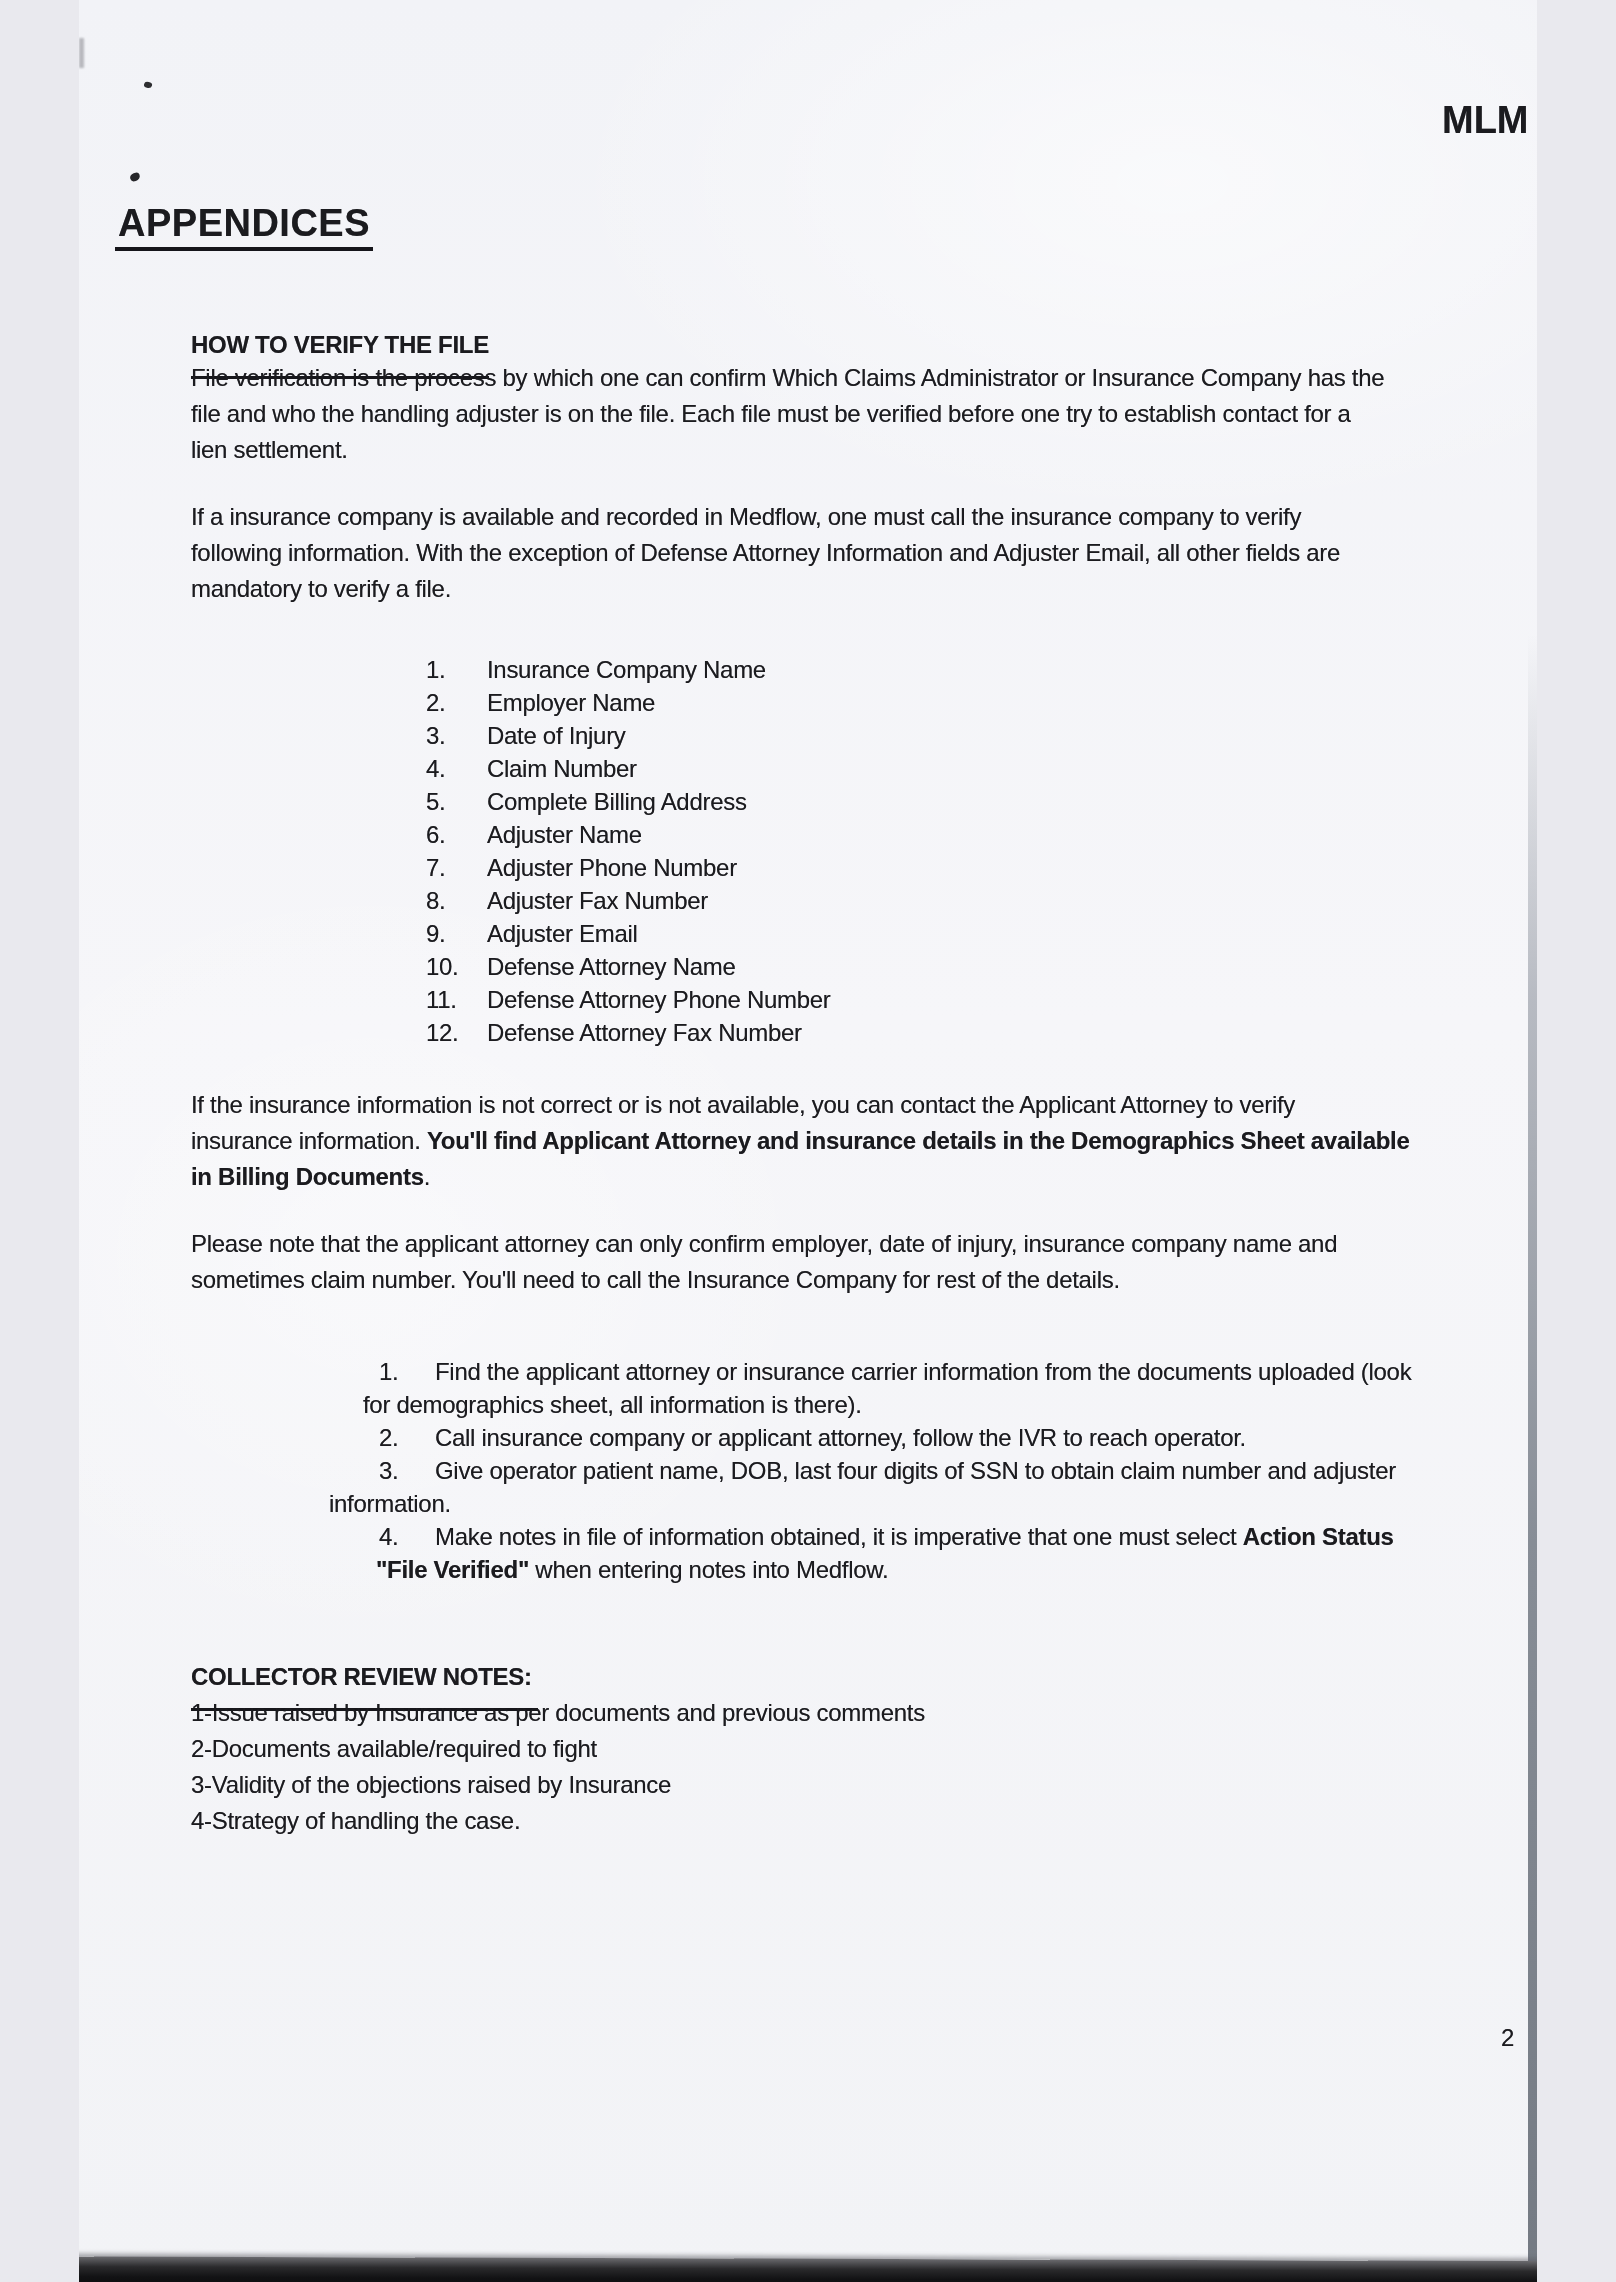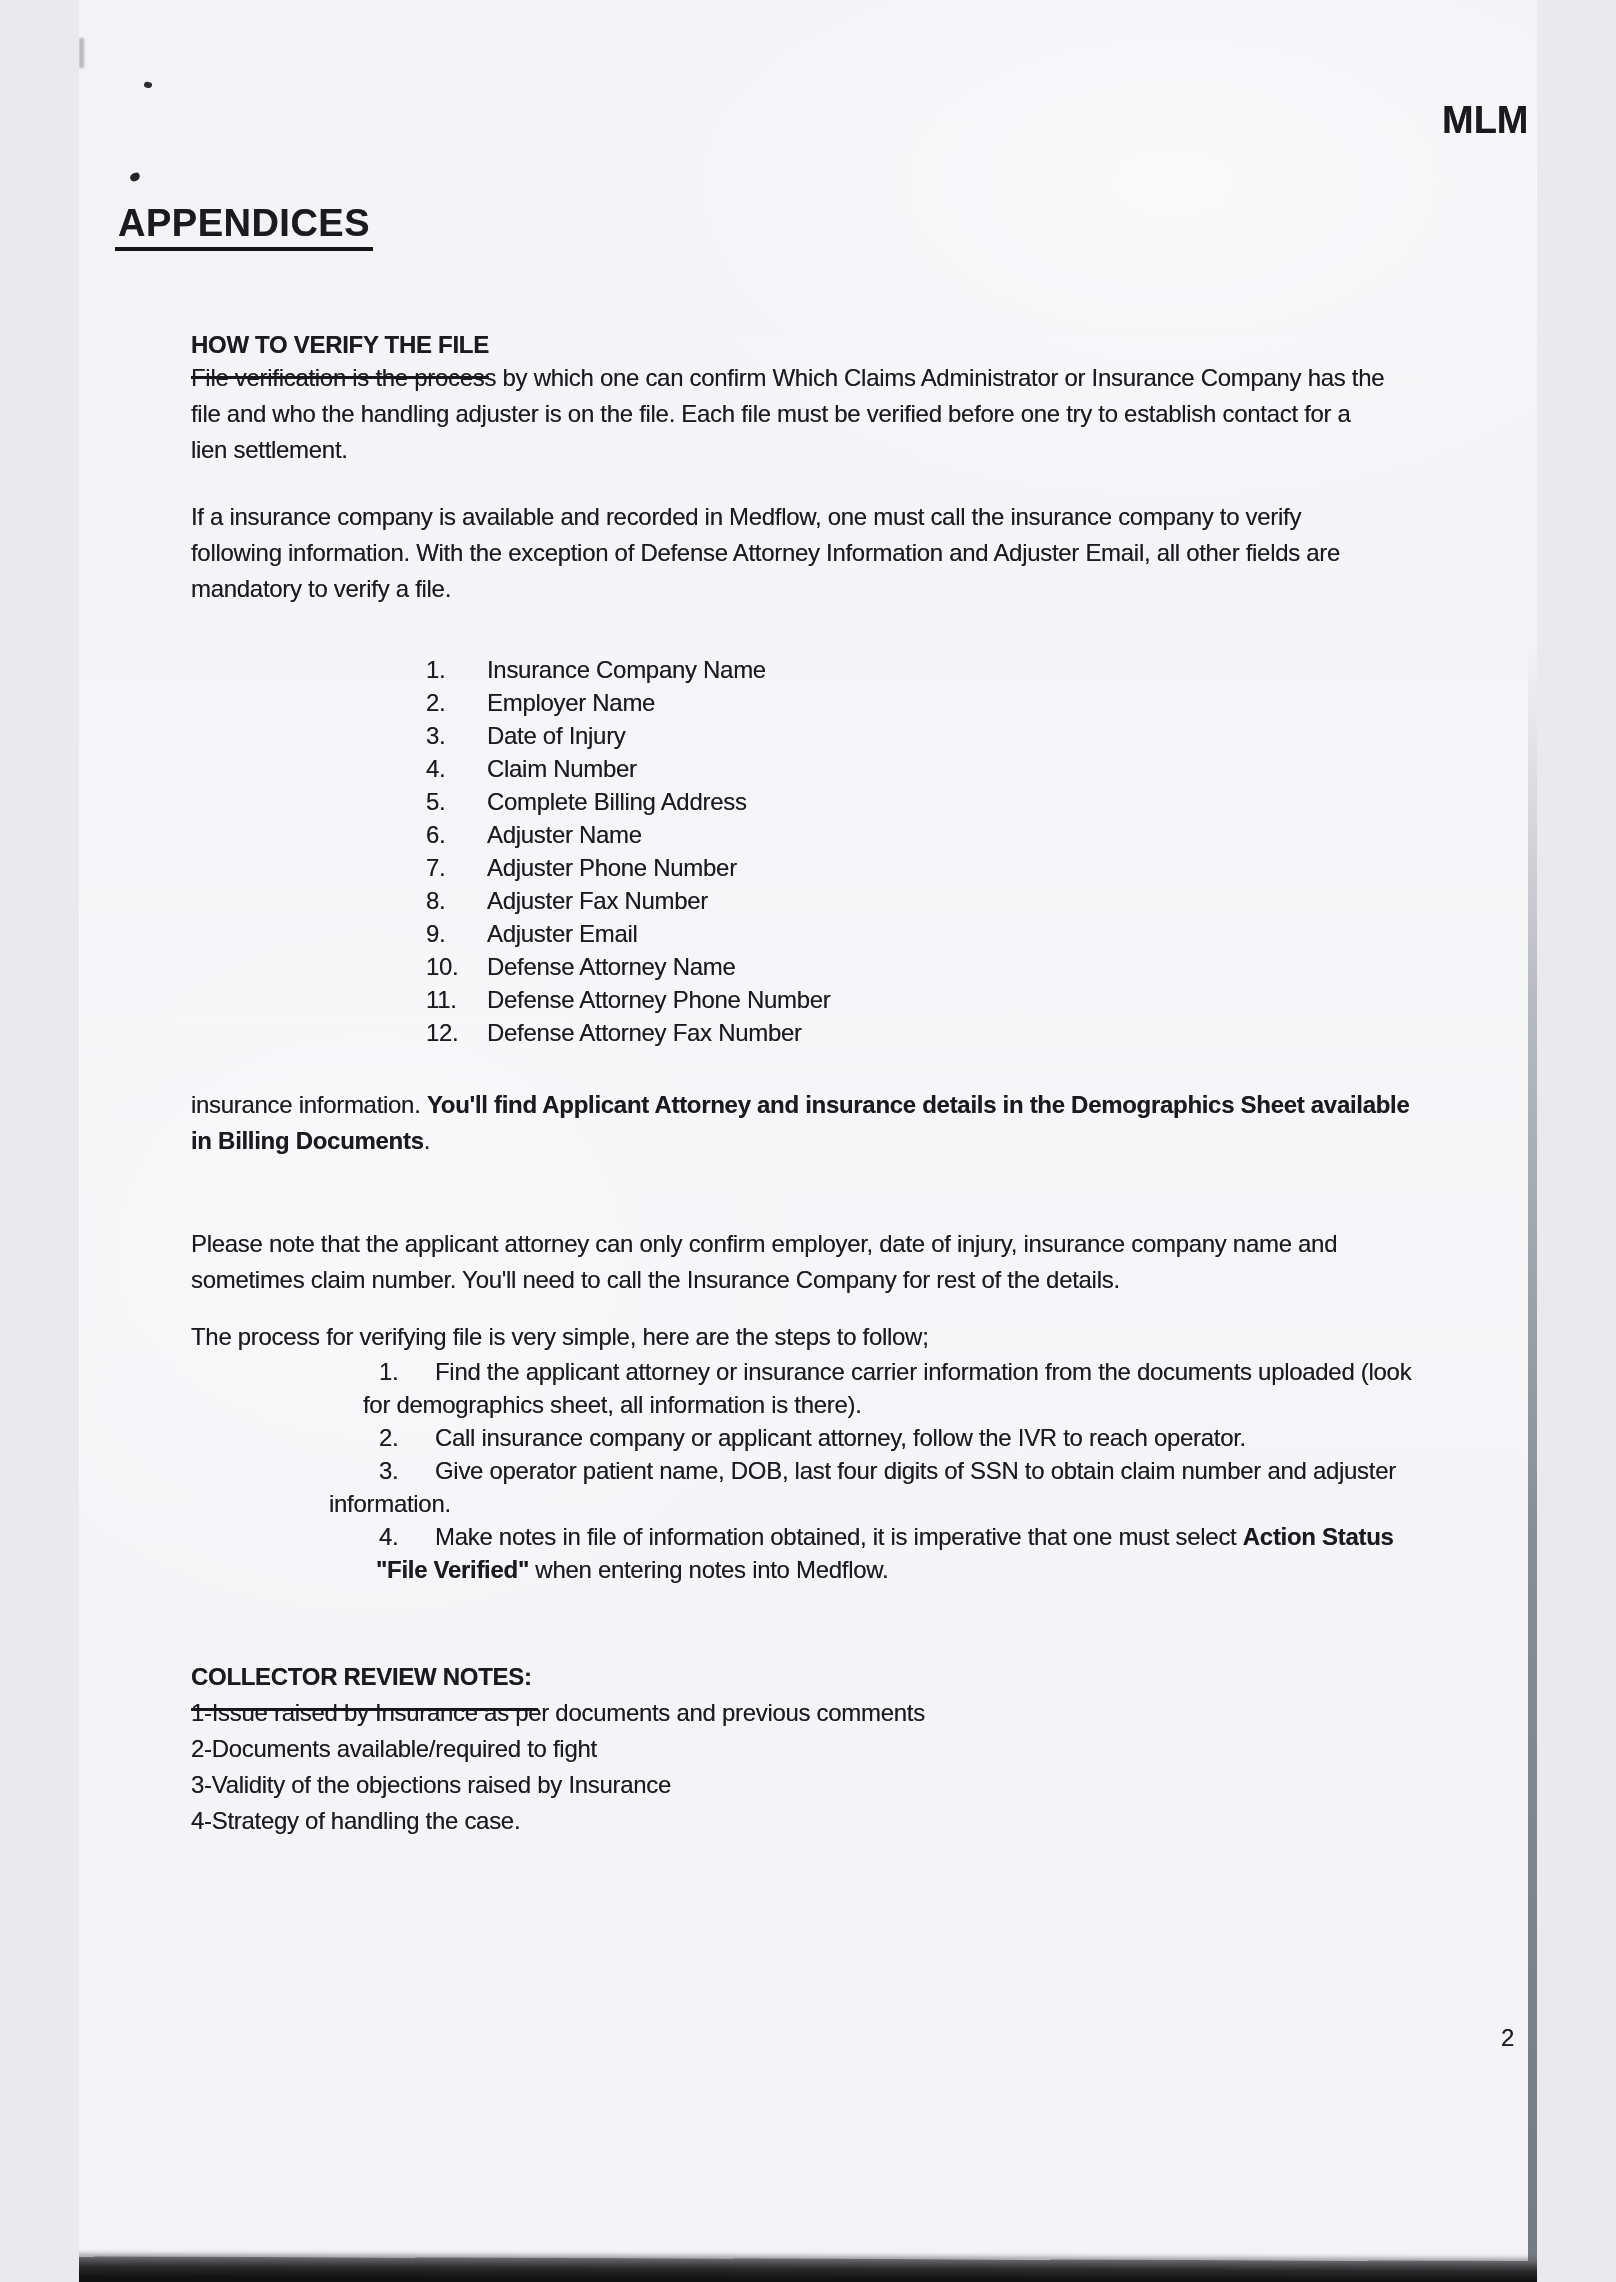--- a/index.html
+++ b/index.html
@@ -93,30 +93,30 @@
     <div class="line"><span class="fnum">6.</span><span>Adjuster Name</span></div>
     <div class="line"><span class="fnum">7.</span><span>Adjuster Phone Number</span></div>
     <div class="line"><span class="fnum">8.</span><span>Adjuster Fax Number</span></div>
     <div class="line"><span class="fnum">9.</span><span>Adjuster Email</span></div>
     <div class="line"><span class="fnum">10.</span><span>Defense Attorney Name</span></div>
     <div class="line"><span class="fnum">11.</span><span>Defense Attorney Phone Number</span></div>
     <div class="line"><span class="fnum">12.</span><span>Defense Attorney Fax Number</span></div>
   </div>
 
   <div class="txt para p3">
+    <div class="line">If the insurance information is not correct or is not available, you can contact the Applicant Attorney to verify</div>
     <div class="line"><span>insurance information. </span><b>You'll find Applicant Attorney and insurance details in the Demographics Sheet available</b></div>
     <div class="line"><b>in Billing Documents</b><span>.</span></div>
   </div>
 
   <div class="txt para p4">
     <div class="line">Please note that the applicant attorney can only confirm employer, date of injury, insurance company name and</div>
     <div class="line">sometimes claim number. You'll need to call the Insurance Company for rest of the details.</div>
   </div>
 
-  <div class="txt steps-intro line">The process for verifying file is very simple, here are the steps to follow;</div>
 
   <div class="txt steplist">
     <div class="line"><span class="snum">1.</span><span>Find the applicant attorney or insurance carrier information from the documents uploaded (look</span></div>
     <div class="line cont-a"><span>for demographics sheet, all information is there).</span></div>
     <div class="line"><span class="snum">2.</span><span>Call insurance company or applicant attorney, follow the IVR to reach operator.</span></div>
     <div class="line"><span class="snum">3.</span><span>Give operator patient name, DOB, last four digits of SSN to obtain claim number and adjuster</span></div>
     <div class="line cont-b"><span>information.</span></div>
     <div class="line"><span class="snum">4.</span><span>Make notes in file of information obtained, it is imperative that one must select </span><b>Action Status</b></div>
     <div class="line cont-c"><b>"File Verified"</b><span> when entering notes into Medflow.</span></div>
   </div>

